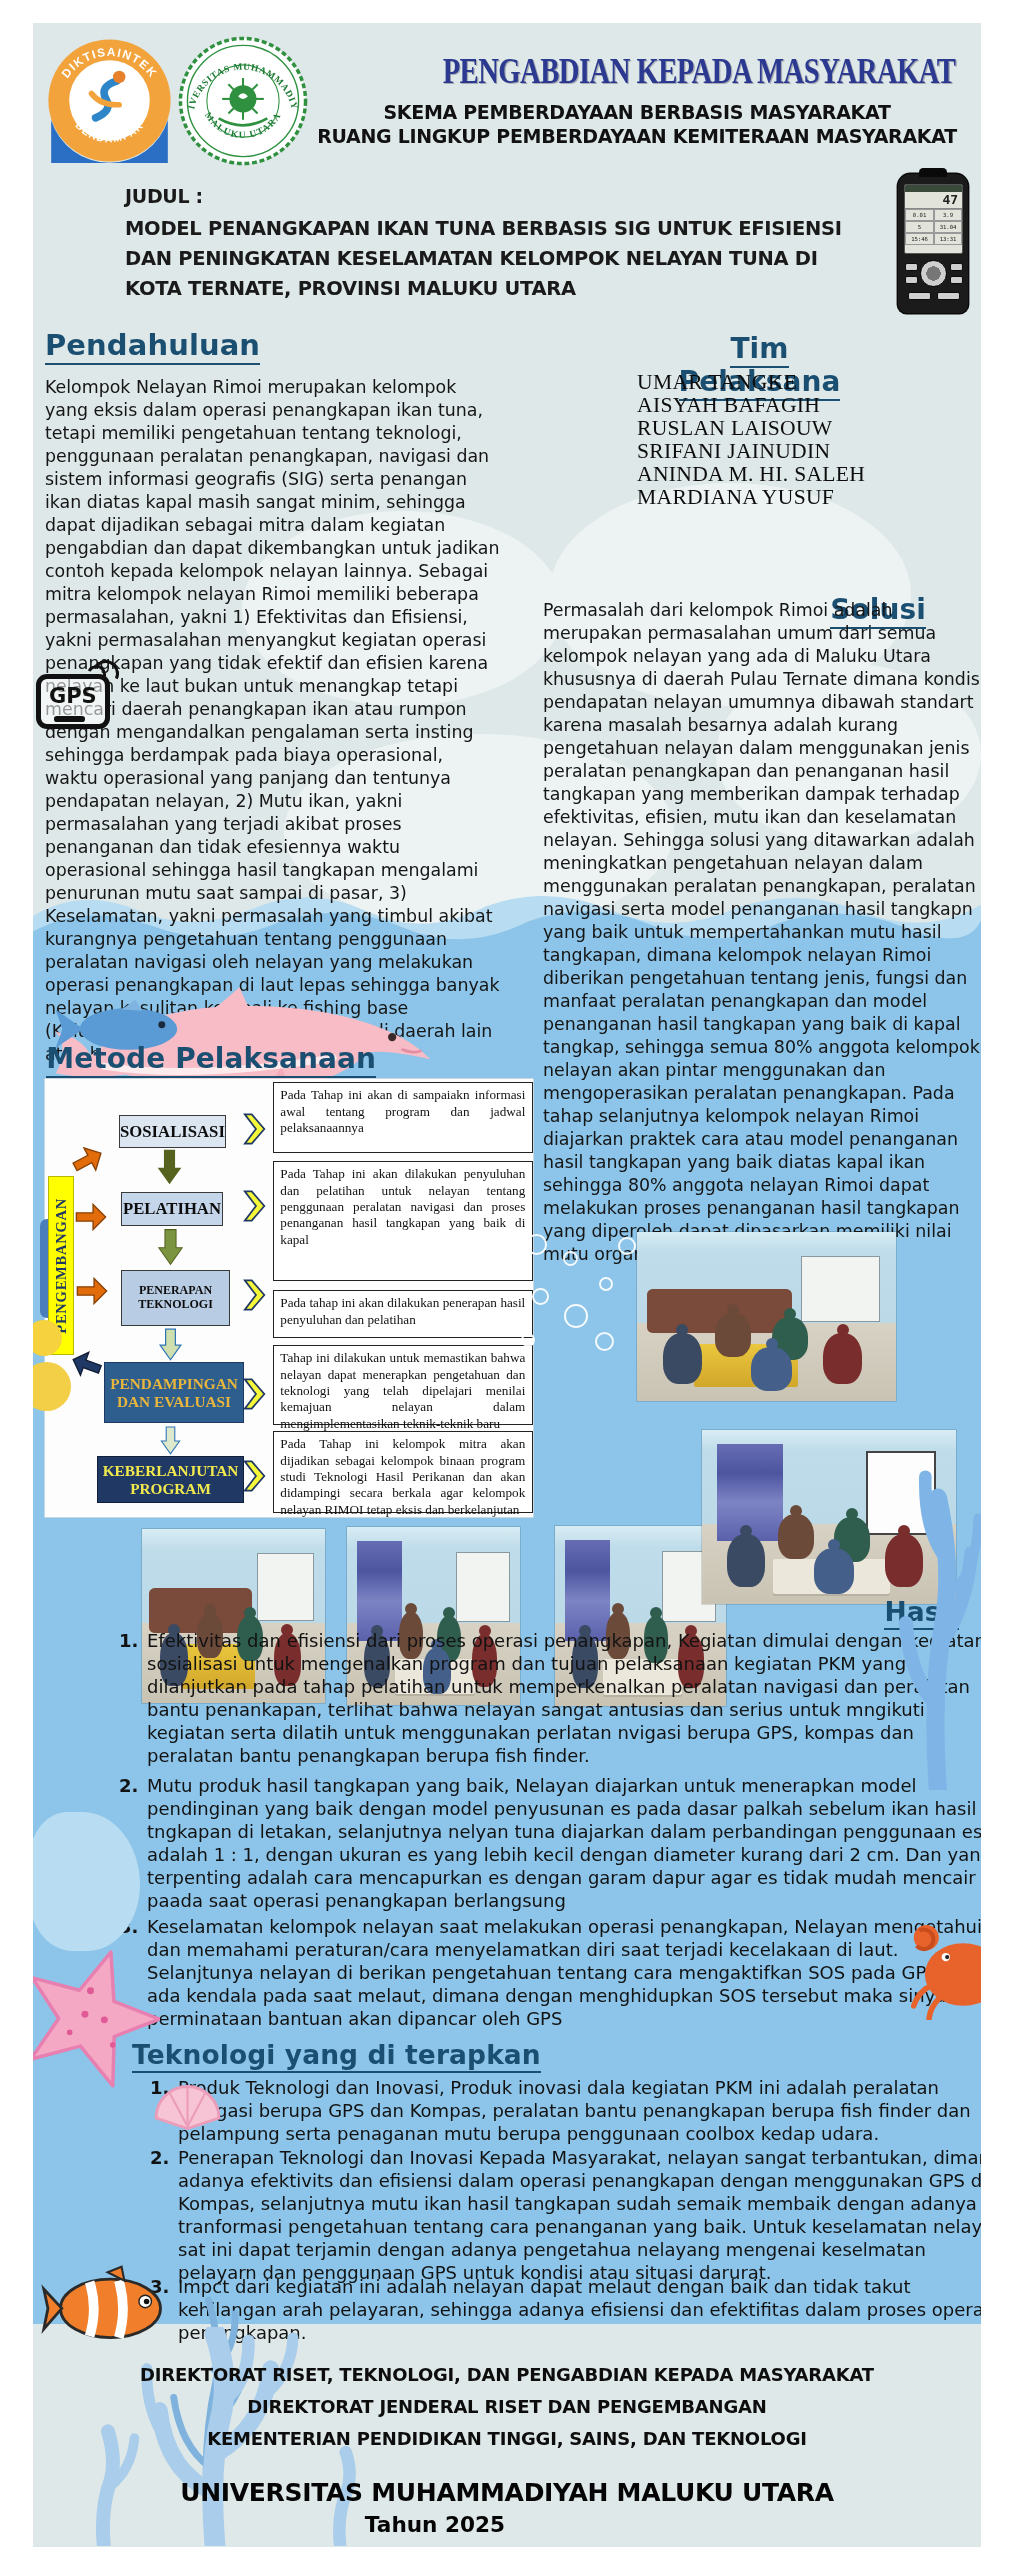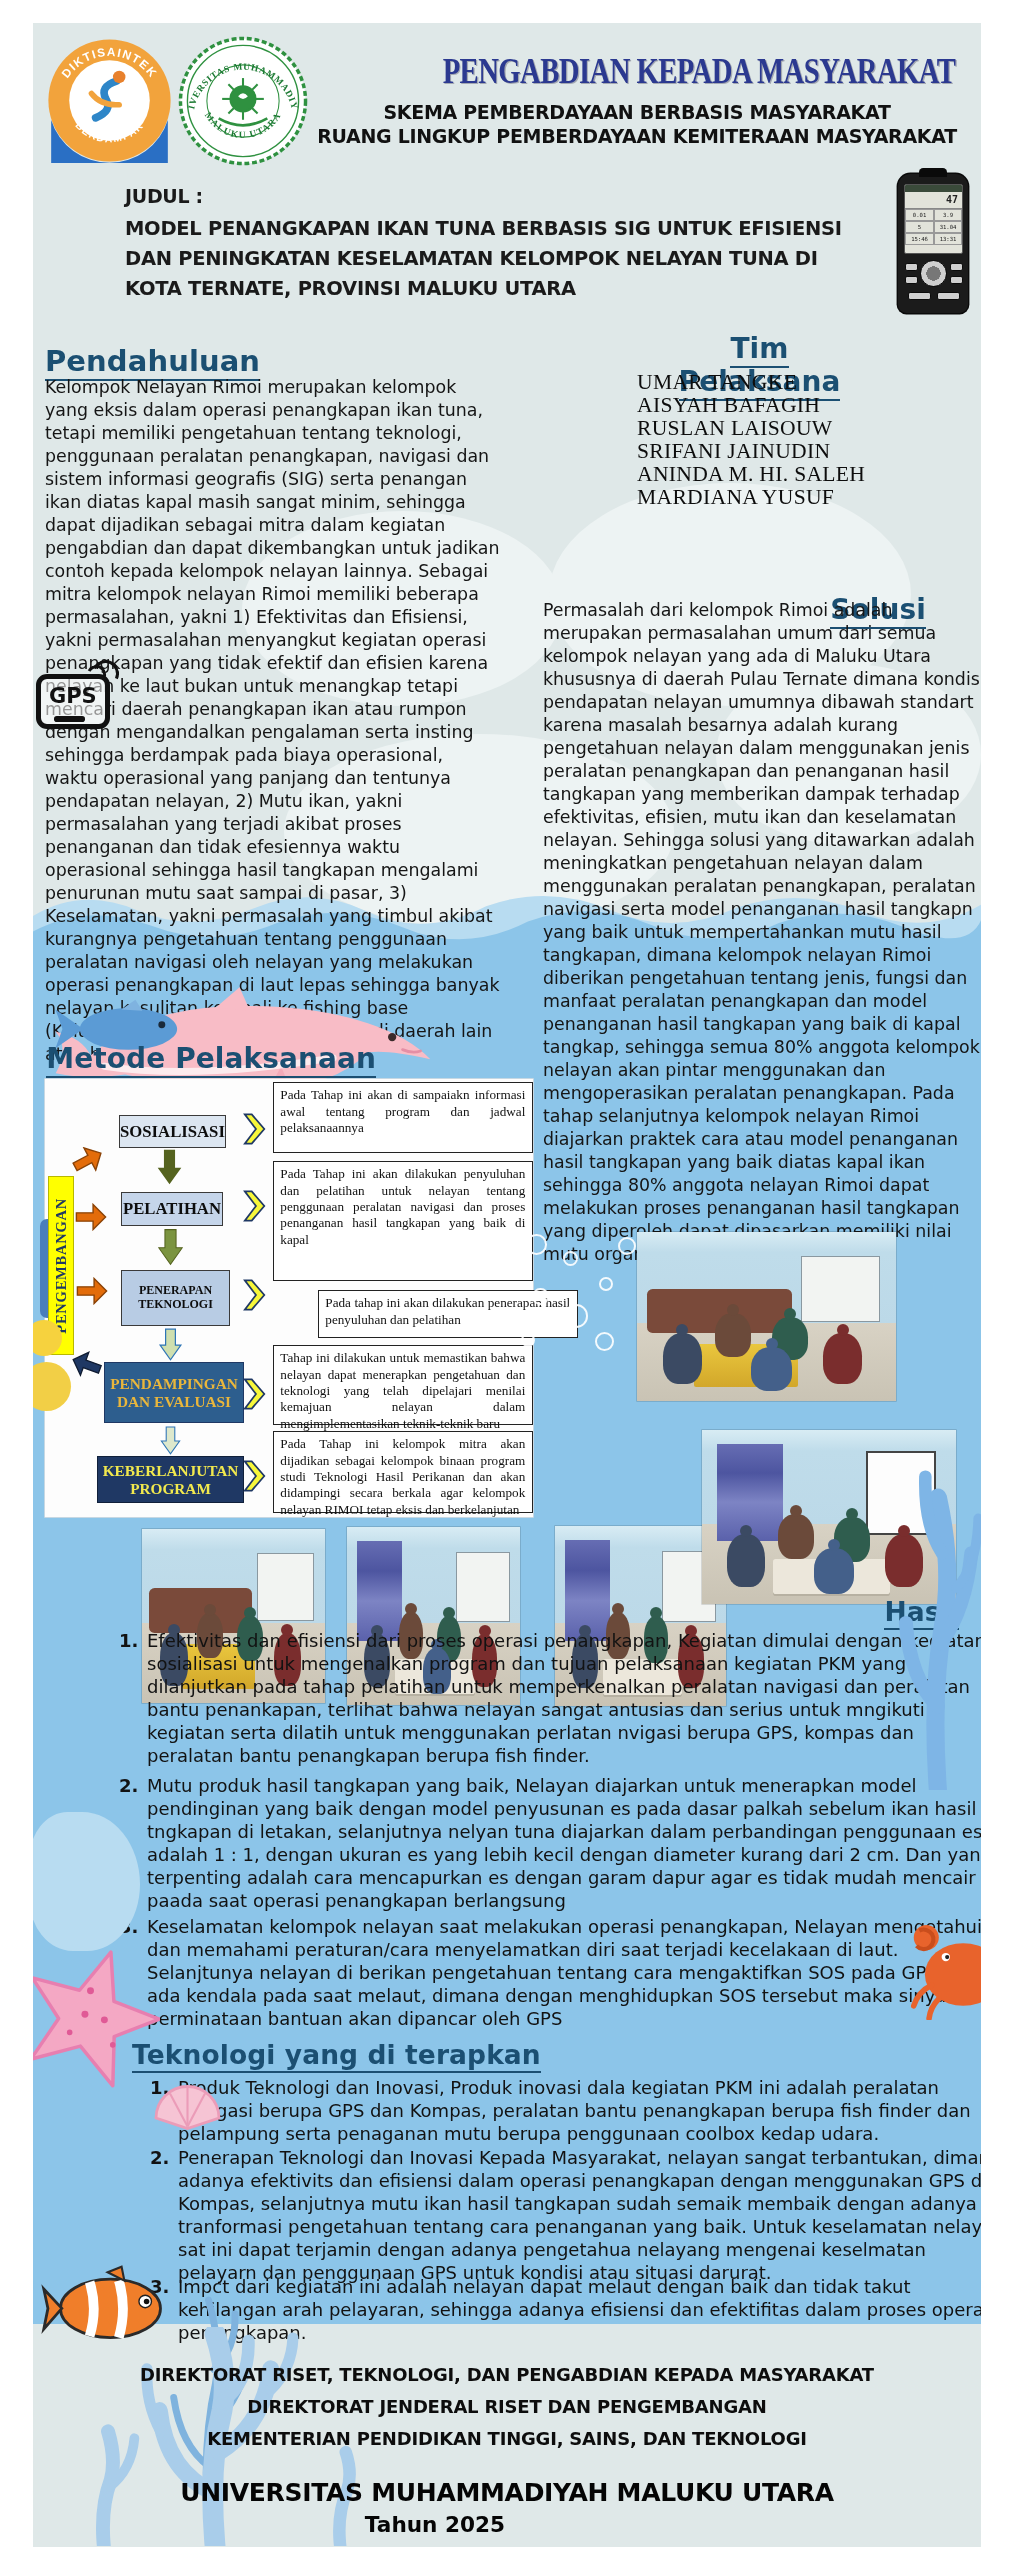--- a/index.html
+++ b/index.html
@@ -32,32 +32,32 @@
   #judul .jt{margin-top:7px;font-weight:700;font-size:19.5px;line-height:1.55;letter-spacing:-0.3px;}
   
   #gpsdev{position:absolute;left:865px;top:151px;width:70px;height:139px;
           background:#1b1b1b;border-radius:12.5px 12.5px 8.4px 8.4px;box-shadow:0 0 0 1.4px #0a0a0a;}
   #gpsdev::before{content:"";position:absolute;left:21px;top:-5.6px;width:28px;height:8.4px;
           background:#0a0a0a;border-radius:4.2px 4.2px 0 0;}
   .gd-s{position:absolute;left:6.3px;top:9.8px;width:57px;height:68px;background:#e2e3da;
         border:1.4px solid #555;border-radius:2.1px;overflow:hidden;
         font-family:"DejaVu Sans Mono",monospace;color:#222;}
   .gd-top{height:7px;background:#3a4a3a;}
-  .gd-big{text-align:right;font-size:10px;font-weight:700;padding:0.7px 4.2px 0 0;line-height:15.3px;}
+  .gd-big{text-align:right;font-size:13px;font-weight:700;padding:0.7px 4.2px 0 0;line-height:15.3px;}
   .gd-grid{display:grid;grid-template-columns:1fr 1fr;border-top:0.7px solid #888;}
   .gd-grid span{font-size:5.6px;text-align:center;border:0.3px solid #999;padding:2.1px 0;}
   .gd-pad{position:absolute;left:22px;top:86px;width:25px;height:25px;border-radius:50%;
           background:radial-gradient(circle,#777 0 40%,#cfcfcf 41% 100%);border:1.4px solid #0a0a0a;}
   .gd-btn{position:absolute;width:11px;height:6.3px;background:#cfcfcf;border-radius:2.1px;border:0.7px solid #0a0a0a;}
   #gb1{left:7px;top:89px;} #gb2{left:52px;top:89px;} #gb3{left:7px;top:102px;} #gb4{left:52px;top:102px;}
   #gb5{left:9.8px;top:118px;width:21px;} #gb6{left:39px;top:118px;width:21px;}
   
   .shead{position:absolute;color:#1b4f72;font-weight:700;letter-spacing:0.1px;}
   .shead span{border-bottom:2.8px solid #1b4f72;padding-bottom:1.4px;}
-  #pend-h{left:12px;top:321px;font-size:29px;}
+  #pend-h{left:12px;top:305px;font-size:29px;}
   #tim-h{left:622px;top:309px;width:209px;text-align:center;font-size:28px;}
   #sol-h{left:761px;top:524px;width:132px;text-align:right;font-size:28px;margin-top:46px;}
   #met-h{left:13.2px;top:1019px;font-size:28px;}
   #has-h{left:808px;top:1573px;width:118px;text-align:right;font-size:26.5px;}
   #tek-h{left:99px;top:2016px;font-size:26.5px;}
   
   .body-txt{position:absolute;font-size:17.4px;line-height:23px;color:#151515;}
   #pend-b{left:12px;top:353px;width:456px;}
   #sol-b{left:510px;top:576px;width:452px;}
   
@@ -85,21 +85,21 @@
   #box5{left:64px;top:1433px;width:145px;height:45px;background:#1f3864;color:#f2e94e;font-size:15.3px;border-color:#10203a;}
   .darr{position:absolute;}
   #peng{position:absolute;left:15.3px;top:1153px;width:24px;height:177px;background:#ffff00;
         border:1.4px solid #b8b800;display:flex;align-items:center;justify-content:center;}
   #peng span{transform:rotate(180deg);writing-mode:vertical-rl;font-weight:800;font-size:14.6px;
         color:#1f3864;letter-spacing:0.7px;font-family:"Liberation Serif",serif;}
   #pengbg{position:absolute;left:7px;top:1196px;width:33px;height:99px;background:#4a7ebb;border-radius:7px;}
   .dbox{position:absolute;left:240px;width:245px;background:#ffffff;border:1.1px solid #222;
         font-family:"Liberation Serif",serif;font-size:13.2px;line-height:16.4px;color:#111;
         padding:4.2px 6.3px;text-align:justify;}
-  #d1{top:1059px;height:61px;} #d2{top:1138px;height:110px;} #d3{top:1267px;height:38px;margin-left:45px;}
+  #d1{top:1059px;height:61px;} #d2{top:1138px;height:110px;} #d3{top:1267px;height:38px;}
   #d4{top:1322px;height:70px;} #d5{top:1408px;height:72px;}
   .chev{position:absolute;left:209px;width:26.5px;height:32px;}
   #ch1{top:1090px;} #ch2{top:1167px;} #ch3{top:1256px;} #ch4{top:1355px;} #ch5{top:1437px;}
   .oarr{position:absolute;width:32px;height:28px;}
   #oa1{left:39px;top:1123px;transform:rotate(-28deg);}
   #oa2{left:42px;top:1180px;}
   #oa3{left:43px;top:1254px;}
   #na1{left:38px;top:1327px;width:31px;height:29px;transform:rotate(200deg);}
   
   .photo{position:absolute;overflow:hidden;box-shadow:0 0 0 0.7px rgba(0,0,0,.18);

